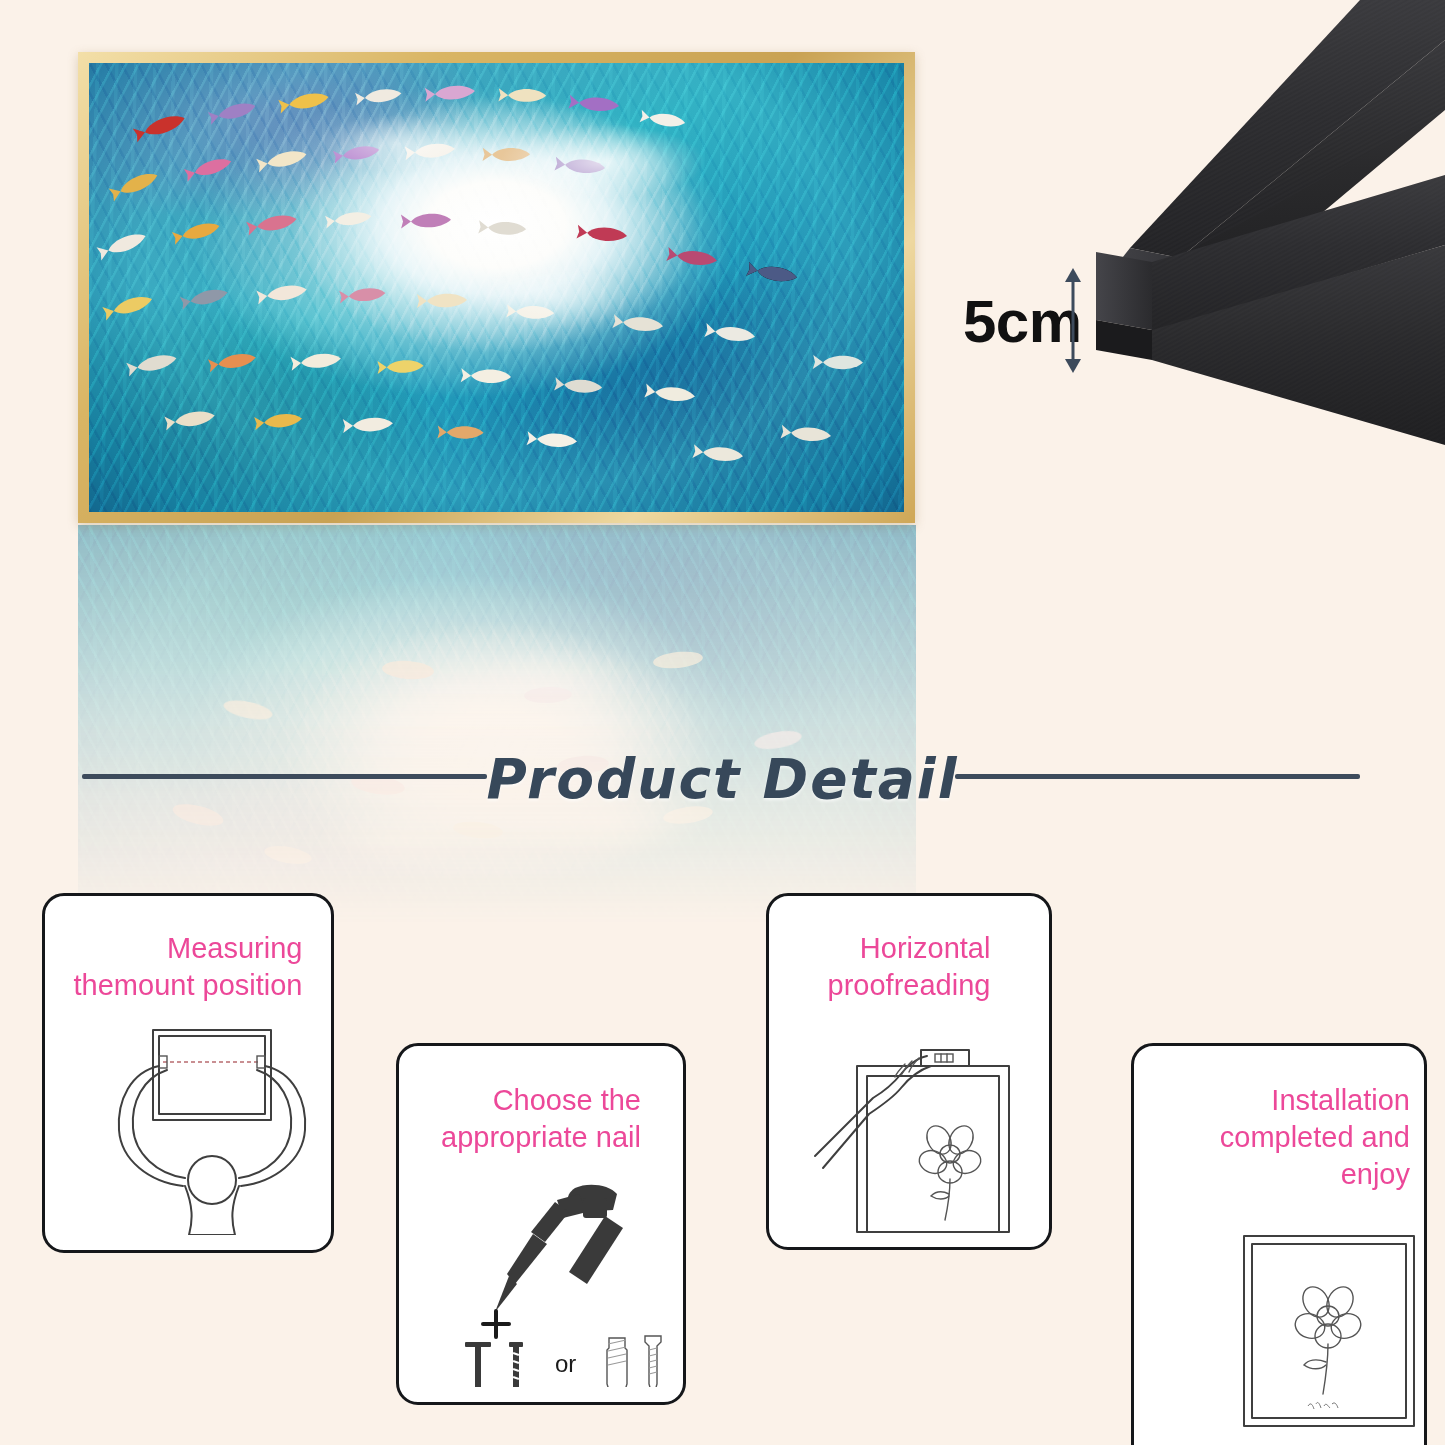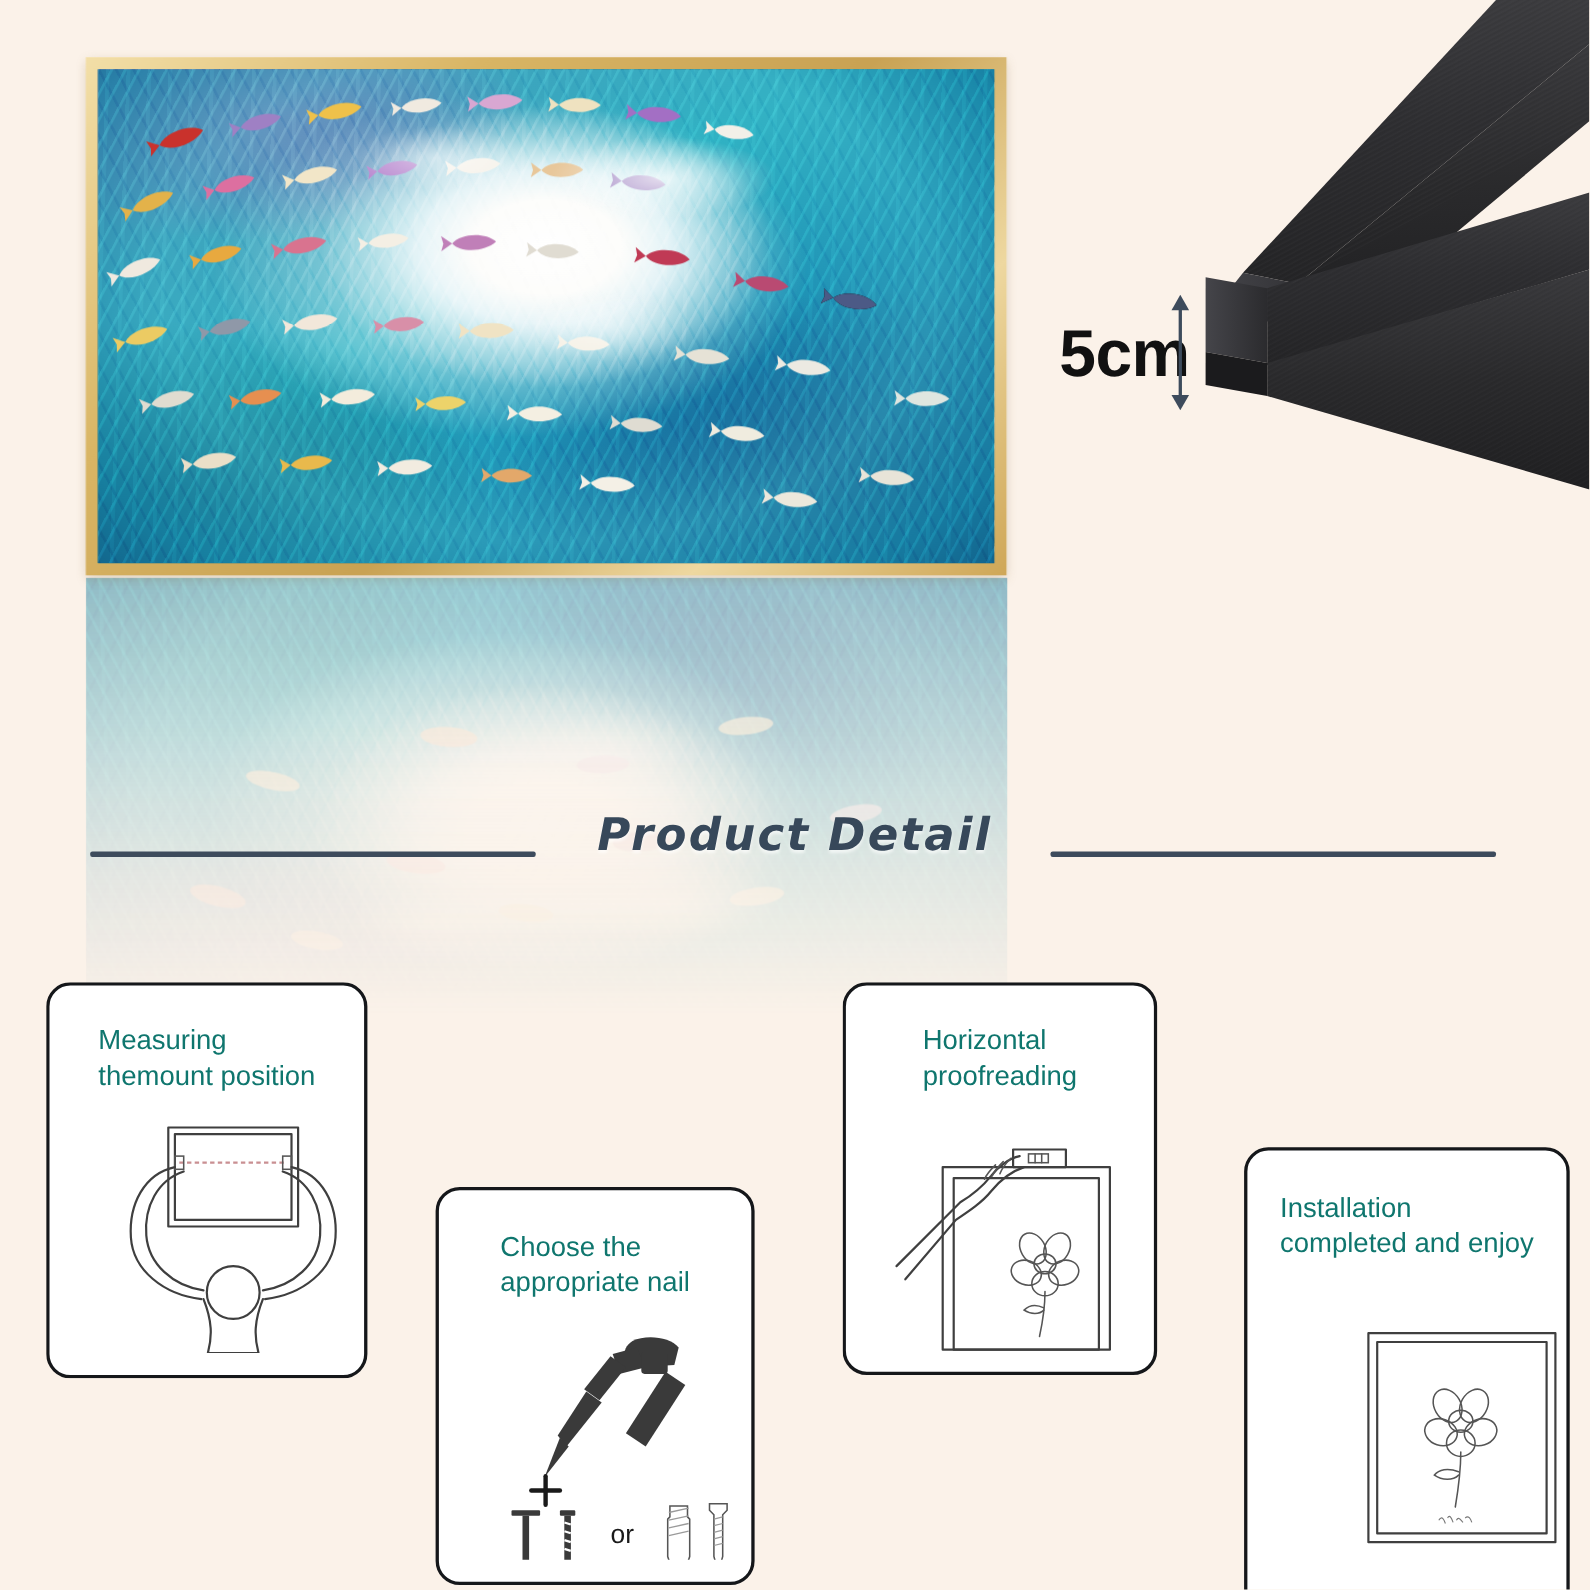--- a/index.html
+++ b/index.html
@@ -75,43 +75,43 @@
 
   
   .frame-photo{position:absolute;left:1060px;top:0px;width:385px;height:560px;overflow:hidden;}
 
   
   .divider{position:absolute;left:0;top:735px;width:1445px;height:90px;}
   .rule{position:absolute;top:39px;height:5px;background:#3d4b5c;border-radius:2px;}
   .rule.left{left:82px;width:405px;}
   .rule.right{left:955px;width:405px;}
   .title{
-    position:absolute;left:0;top:0;width:1445px;text-align:center;
+    position:absolute;left:0;top:12px;width:1445px;text-align:center;
     font-family:"DejaVu Sans",sans-serif;
-    font-size:41px;font-weight:bold;font-style:italic;color:#37485a;
+    font-size:55px;font-weight:bold;font-style:italic;color:#37485a;
     letter-spacing:2px;
     text-shadow:0 2px 3px rgba(255,255,255,.65);
   }
 
   
   .card{
     position:absolute;background:#ffffff;
     border:3px solid #15171a;border-radius:22px;
     box-sizing:border-box;
     display:flex;flex-direction:column;align-items:center;
   }
   .card-title{
-    margin-top:34px;text-align:left;
-    font-size:25px;line-height:1.28;color:#0f766e;font-weight:normal;
+    margin-top:34px;text-align:right;
+    font-size:29px;line-height:1.28;color:#ec4899;font-weight:normal;
     white-space:pre-line;padding:0 14px;
   }
   .card-art{flex:1;display:flex;align-items:center;justify-content:flex-end;width:100%;}
 
   #card-1{left:42px;top:893px;width:292px;height:360px;}
-  #card-2{left:396px;top:1043px;width:290px;height:362px;margin-top:36px;}
+  #card-2{left:396px;top:1043px;width:290px;height:362px;}
   #card-3{left:766px;top:893px;width:286px;height:357px;gap:26px;}
   #card-4{left:1131px;top:1043px;width:296px;height:436px;}
 
   #card-2 .card-title,#card-4 .card-title{margin-top:36px;}
 
   .stroke{fill:none;stroke:#3f3f3f;stroke-width:2;stroke-linecap:round;stroke-linejoin:round;}
   .stroke-thin{fill:none;stroke:#555;stroke-width:1.4;stroke-linecap:round;}
   .solid-dark{fill:#3a3a3a;}
 </style>
 </head>

